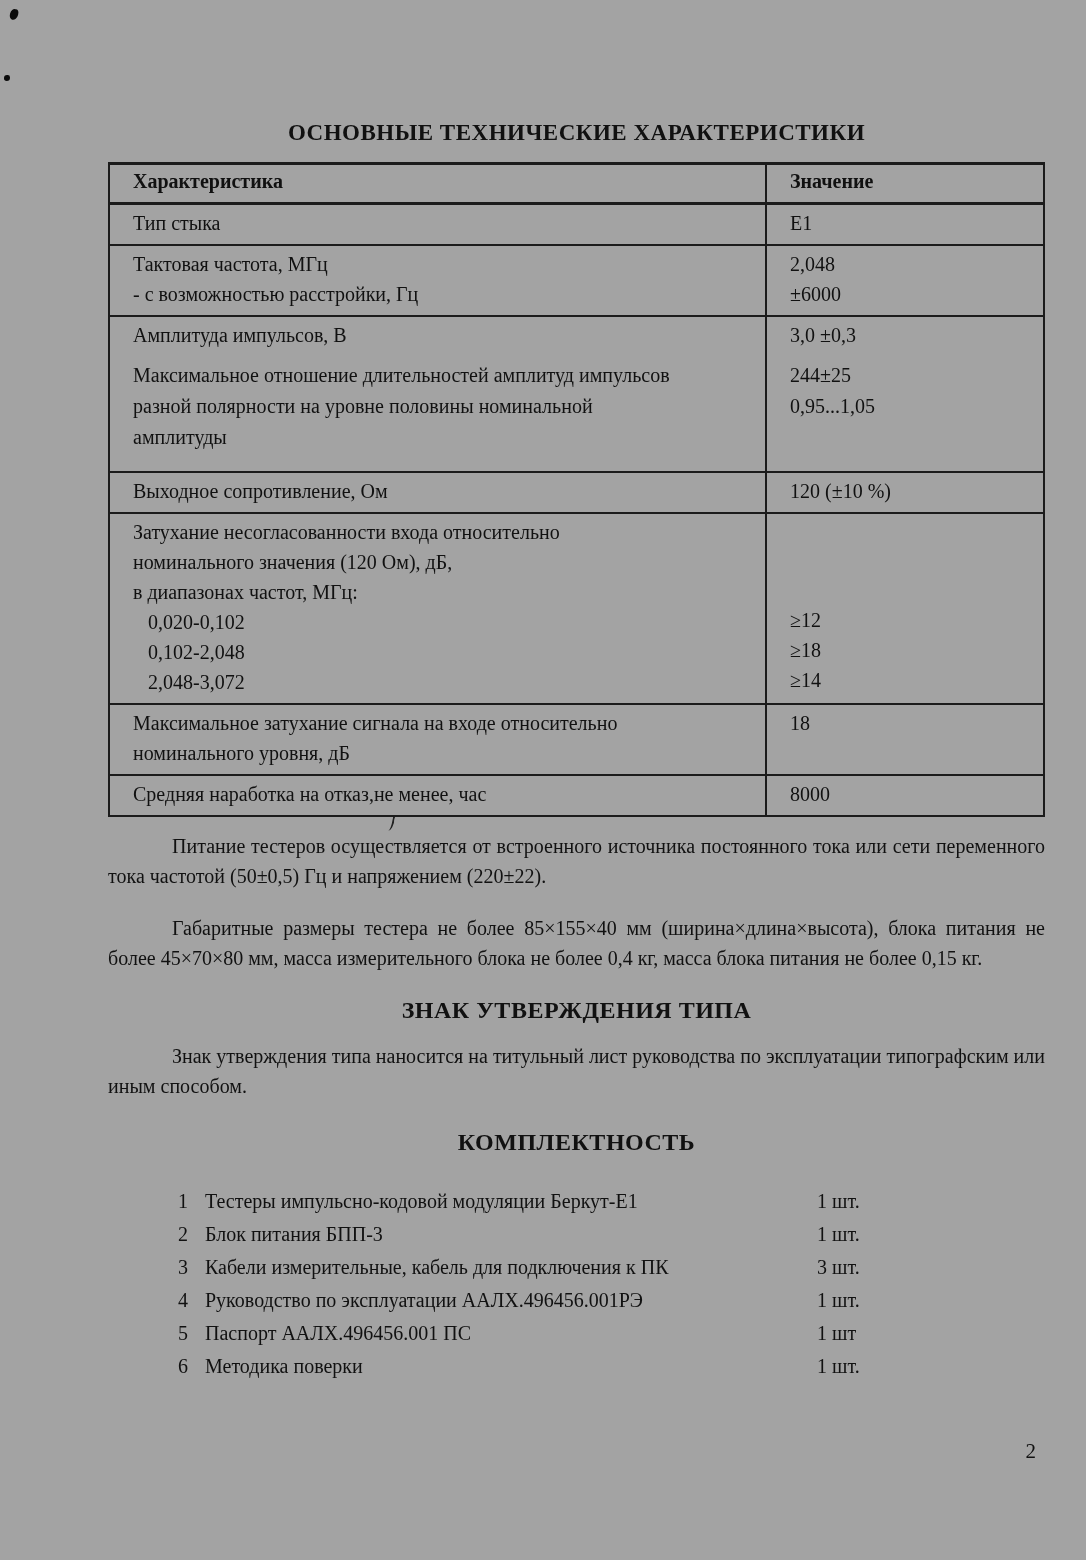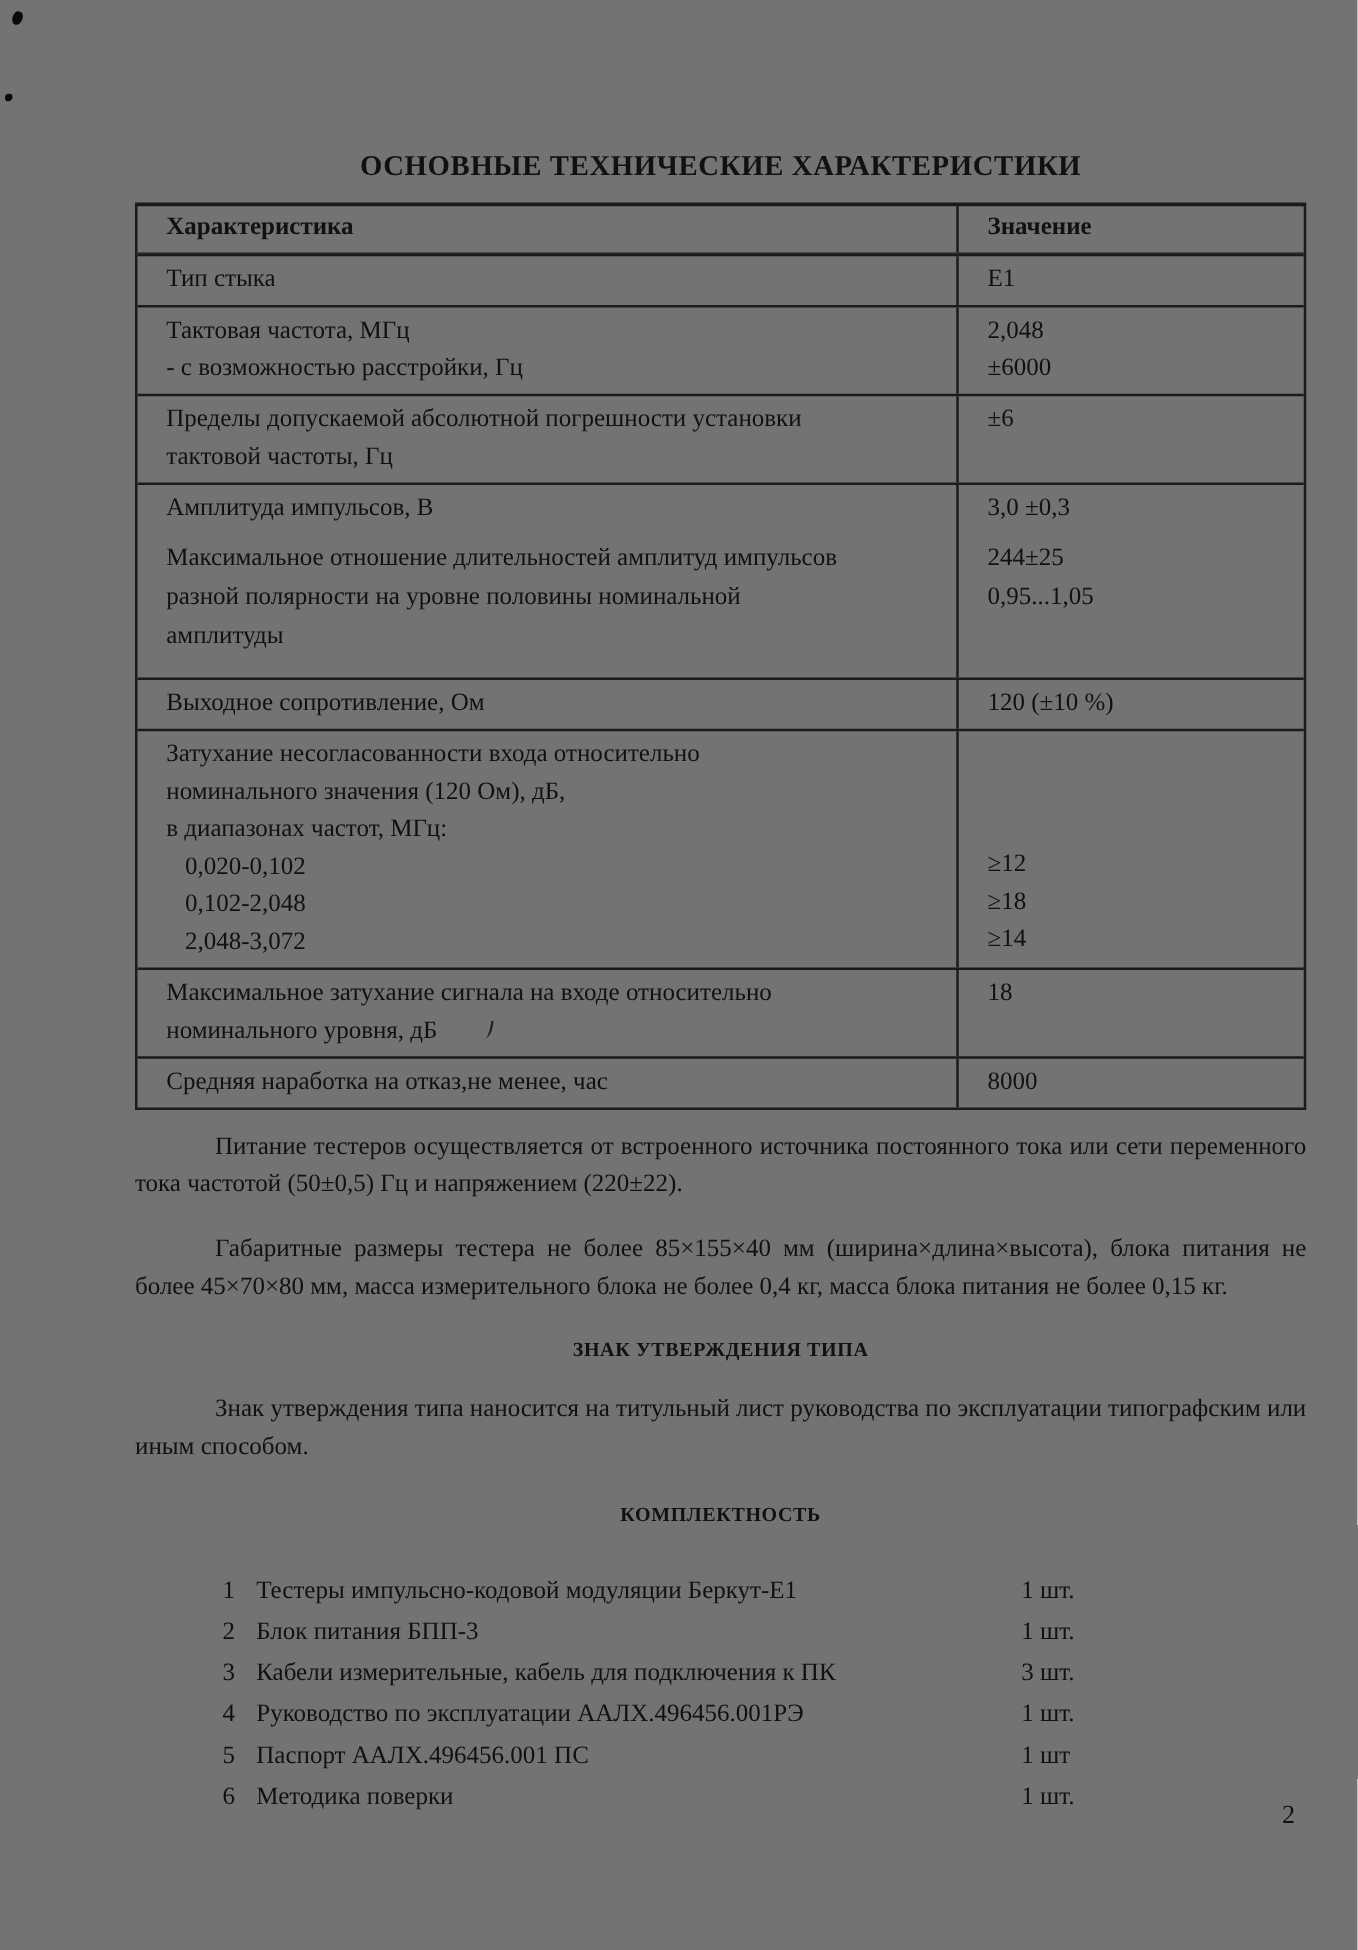--- a/index.html
+++ b/index.html
@@ -1,19 +1,19 @@
 <!DOCTYPE html>
 <html lang="ru"><head>
 <meta charset="utf-8">
 <style>
   html,body{margin:0;padding:0;background:#ffffff;}
   .page{
     position:relative;
     width:1086px;height:1560px;
-    background:#737373;
+    background:#a3a3a3;
     font-family:"Liberation Serif","DejaVu Serif",serif;
     color:#111;
     overflow:hidden;
   }
   .content{position:absolute;left:108px;top:118px;width:937px;}
   .doc-title{
     font-size:23px;font-weight:bold;text-align:center;
     margin:0 0 14px 0;line-height:30px;letter-spacing:.5px;
   }
   
@@ -32,21 +32,21 @@
   .h-r2{min-height:58px;}  .h-r3{min-height:156px;} .h-r4{min-height:36px;}
   .h-r5{min-height:166px;} .h-r6{min-height:62px;}  .h-r7{min-height:30px;}
   .spacer-3{height:88px;}
   
   .para{
     font-size:20px;line-height:30px;text-align:justify;
     text-indent:64px;margin:0 0 22px 0;
   }
   .para.first{margin-top:14px;}
   .sec-heading{
-    font-size:16px;font-weight:bold;text-align:center;
+    font-size:24px;font-weight:bold;text-align:center;
     margin:14px 0 16px 0;line-height:30px;letter-spacing:.5px;
   }
   .sec-heading.second{margin-top:26px;margin-bottom:28px;}
   
   .kit-list{margin-top:4px;}
   .kit-row{display:grid;grid-template-columns:97px 612px auto;min-height:33px;align-items:baseline;}
   .kit-num{font-size:20px;text-align:left;padding-left:70px;line-height:33px;}
   .kit-text{font-size:20px;line-height:33px;}
   .kit-qty{font-size:20px;line-height:33px;}
   
@@ -90,29 +90,20 @@
         <div class="cell">
           <div class="ln">Тактовая частота, МГц</div>
           <div class="ln">- с возможностью расстройки, Гц</div>
         </div>
         <div class="cell">
           <div class="ln">2,048</div>
           <div class="ln">±6000</div>
         </div>
       </div>
 
-      <div class="t-row h-r2">
-        <div class="cell">
-          <div class="ln">Пределы допускаемой абсолютной погрешности установки</div>
-          <div class="ln">тактовой частоты, Гц</div>
-        </div>
-        <div class="cell">
-          <div class="ln">±6</div>
-        </div>
-      </div>
 
       <div class="t-row h-r3">
         <div class="cell">
           <div class="ln wide">Амплитуда импульсов, В</div>
           <div class="ln wide gap">Максимальное отношение длительностей амплитуд импульсов</div>
           <div class="ln wide">разной полярности на уровне половины номинальной</div>
           <div class="ln wide">амплитуды</div>
         </div>
         <div class="cell">
           <div class="ln wide">3,0 ±0,3</div>

